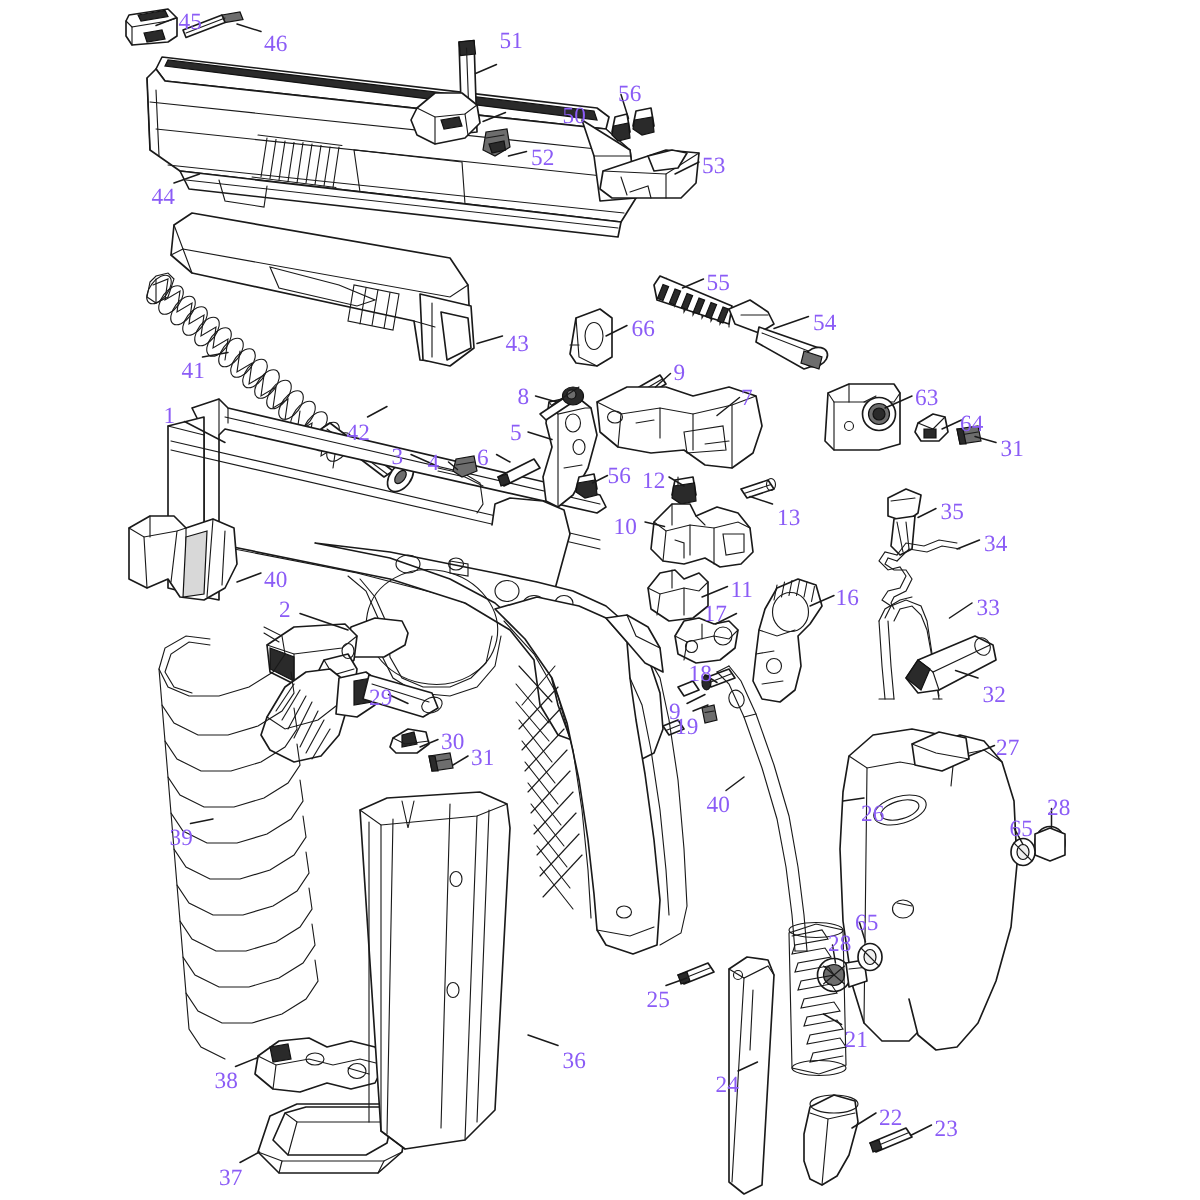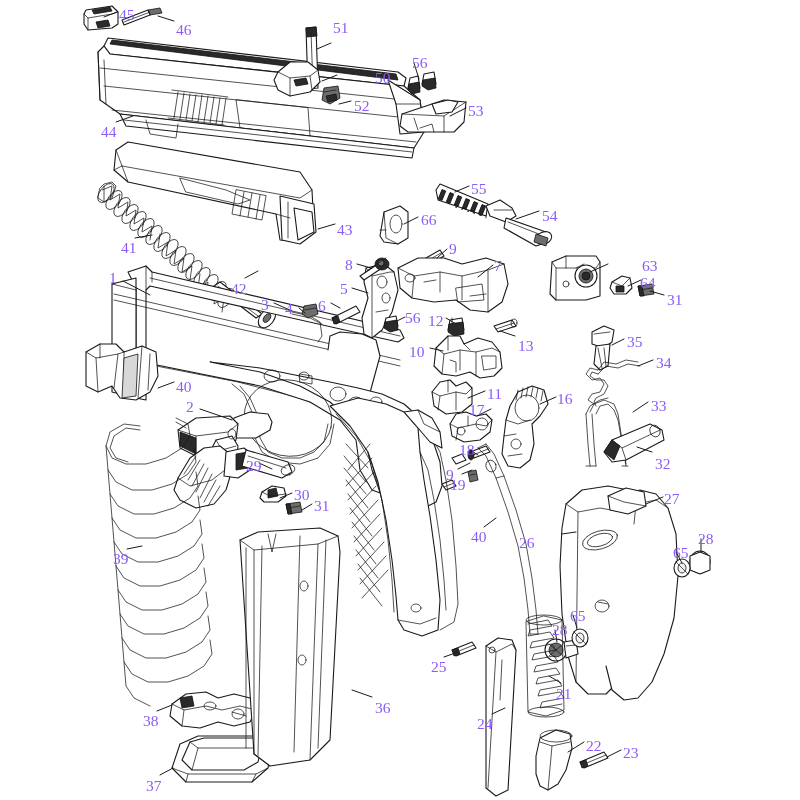--- a/index.html
+++ b/index.html
@@ -748,26 +748,26 @@
       <div class="lbl" style="left: 446px; top: 467px;">9</div>
       <div class="lbl" style="left: 409px; top: 344px;">10</div>
       <div class="lbl" style="left: 487px; top: 386px;">11</div>
       <div class="lbl" style="left: 428px; top: 313px;">12</div>
       <div class="lbl" style="left: 518px; top: 338px;">13</div>
       <div class="lbl" style="left: 557px; top: 391px;">16</div>
       <div class="lbl" style="left: 469px; top: 402px;">17</div>
       <div class="lbl" style="left: 459px; top: 442px;">18</div>
       <div class="lbl" style="left: 450px; top: 477px;">19</div>
       <div class="lbl" style="left: 471px; top: 529px;">40</div>
-      <div class="lbl" style="left: 532px; top: 686px; padding-left: 24px;">21</div>
+      <div class="lbl" style="left: 563px; top: 686px;">21</div>
       <div class="lbl" style="left: 586px; top: 738px;">22</div>
       <div class="lbl" style="left: 623px; top: 745px;">23</div>
       <div class="lbl" style="left: 477px; top: 716px;">24</div>
       <div class="lbl" style="left: 431px; top: 659px;">25</div>
-      <div class="lbl" style="left: 519px; top: 535px;">26</div>
+      <div class="lbl" style="left: 574px; top: 535px;">26</div>
       <div class="lbl" style="left: 664px; top: 491px;">27</div>
       <div class="lbl" style="left: 698px; top: 531px;">28</div>
       <div class="lbl" style="left: 552px; top: 622px;">28</div>
       <div class="lbl" style="left: 246px; top: 458px;">29</div>
       <div class="lbl" style="left: 294px; top: 487px;">30</div>
       <div class="lbl" style="left: 314px; top: 498px;">31</div>
       <div class="lbl" style="left: 667px; top: 292px;">31</div>
       <div class="lbl" style="left: 655px; top: 456px;">32</div>
       <div class="lbl" style="left: 651px; top: 398px; font-family: Liberation Serif, serif;">33</div>
       <div class="lbl" style="left: 656px; top: 355px;">34</div>
@@ -784,20 +784,20 @@
       <div class="lbl" style="left: 119px; top: 7px;">45</div>
       <div class="lbl" style="left: 176px; top: 22px;">46</div>
       <div class="lbl" style="left: 339px; top: 70px; margin-left: 36px;">50</div>
       <div class="lbl" style="left: 333px; top: 20px;">51</div>
       <div class="lbl" style="left: 354px; top: 98px;">52</div>
       <div class="lbl" style="left: 468px; top: 103px;">53</div>
       <div class="lbl" style="left: 542px; top: 208px;">54</div>
       <div class="lbl" style="left: 471px; top: 181px;">55</div>
       <div class="lbl" style="left: 412px; top: 55px;">56</div>
       <div class="lbl" style="left: 405px; top: 310px;">56</div>
-      <div class="lbl" style="left: 642px; top: 258px;">63</div>
+      <div class="lbl" style="left: 610px; top: 258px;">63</div>
       <div class="lbl" style="left: 640px; top: 275px;">64</div>
       <div class="lbl" style="left: 673px; top: 545px;">65</div>
       <div class="lbl" style="left: 570px; top: 608px;">65</div>
       <div class="lbl" style="left: 421px; top: 212px;">66</div>
     </div>
 
 </div>
 
 </body></html>

